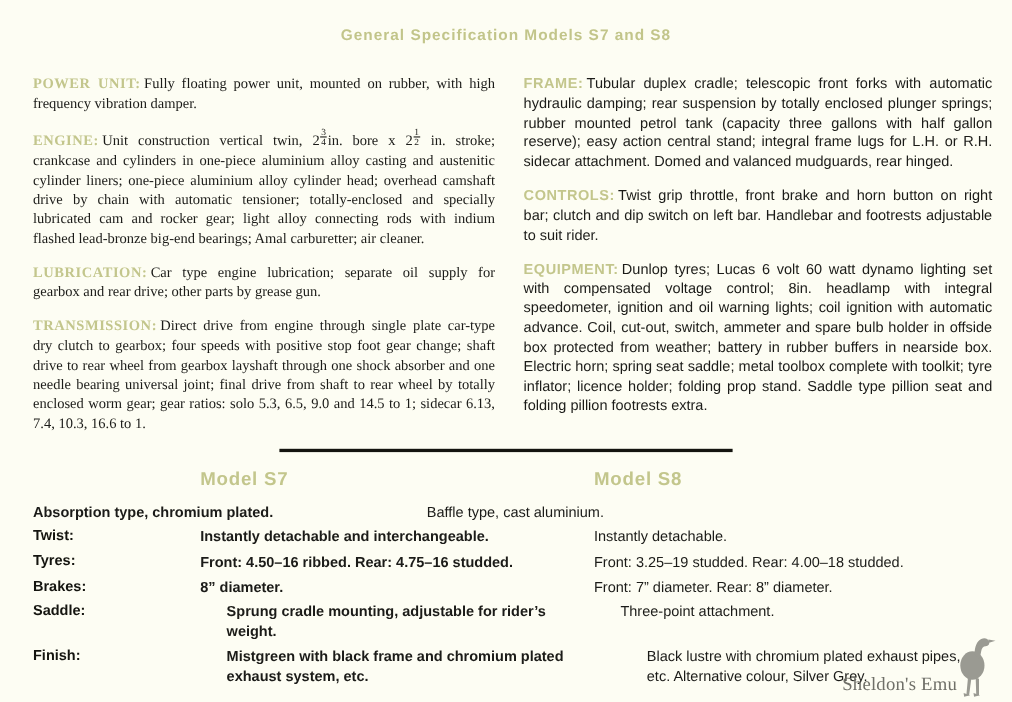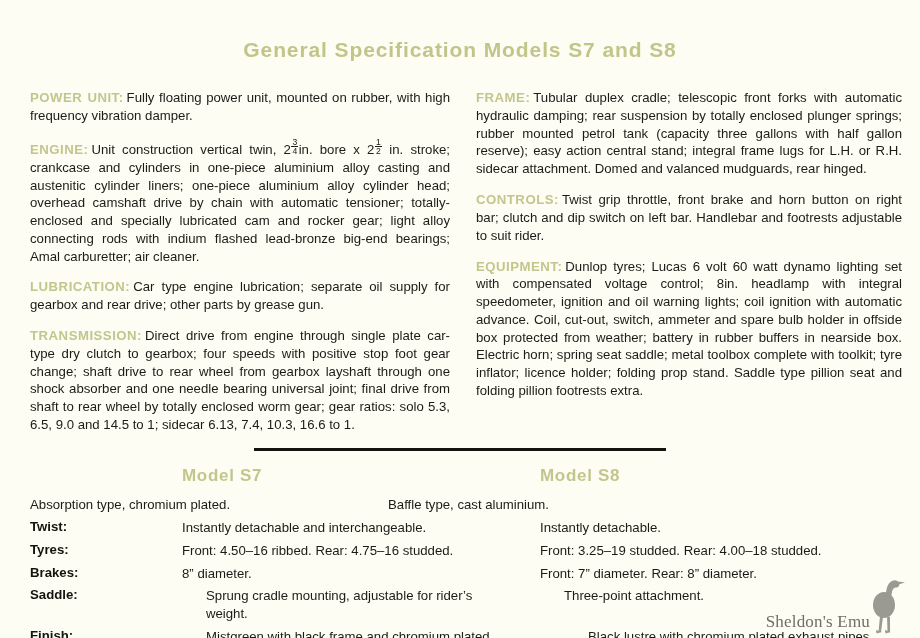--- a/index.html
+++ b/index.html
@@ -20,38 +20,38 @@
     position: relative;
     width: 920px;
     height: 638px;
     box-sizing: border-box;
   }
 
   
   .doc-title {
     text-align: center;
     color: #c2c58a;
-    font-size: 21px;
+    font-size: 14px;
     font-weight: bold;
     letter-spacing: 0.9px;
-    padding-top: 39px;
+    padding-top: 24px;
     line-height: 1;
   }
 
   
   .spec-columns {
     display: flex;
     padding: 16px 18px 0 30px;
     gap: 26px;
   }
   .spec-col {
     flex: 1 1 0;
     min-width: 0;
   }
-  .spec-col.left  { max-width: 420px; }
+  .spec-col.left  { max-width: 420px; font-family: Liberation Serif, serif; }
   .spec-col.right { max-width: 432px; }
 
   .spec-block {
     margin-bottom: 13px;
     font-size: 13.2px;
     line-height: 1.345;
     text-align: justify;
     text-justify: inter-word;
     hyphens: none;
   }
@@ -109,20 +109,21 @@
     padding-top: 5px;
     color: #14140f;
   }
   .cell-s7 {
     width: 358px;
     flex: 0 0 358px;
     padding-top: 5px;
     padding-right: 18px;
     box-sizing: border-box;
     line-height: 1.34;
+    font-weight: bold;
   }
   .cell-s8 {
     flex: 1 1 auto;
     padding-top: 5px;
     line-height: 1.34;
   }
   .model-title {
     color: #c3c68c;
     font-size: 17px;
     font-weight: bold;

